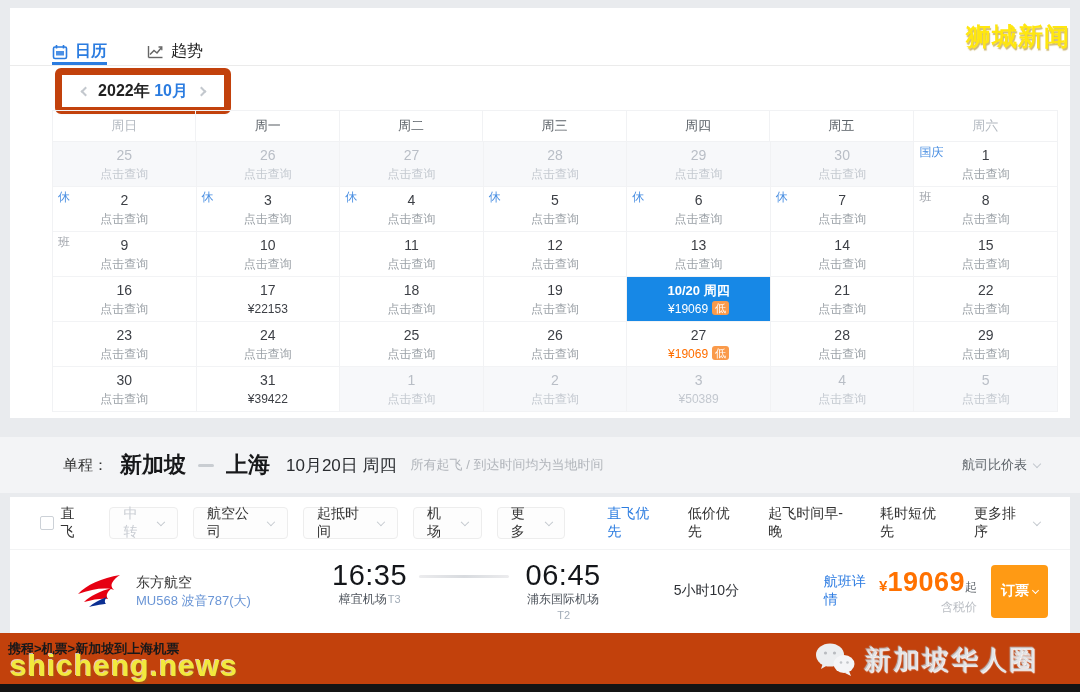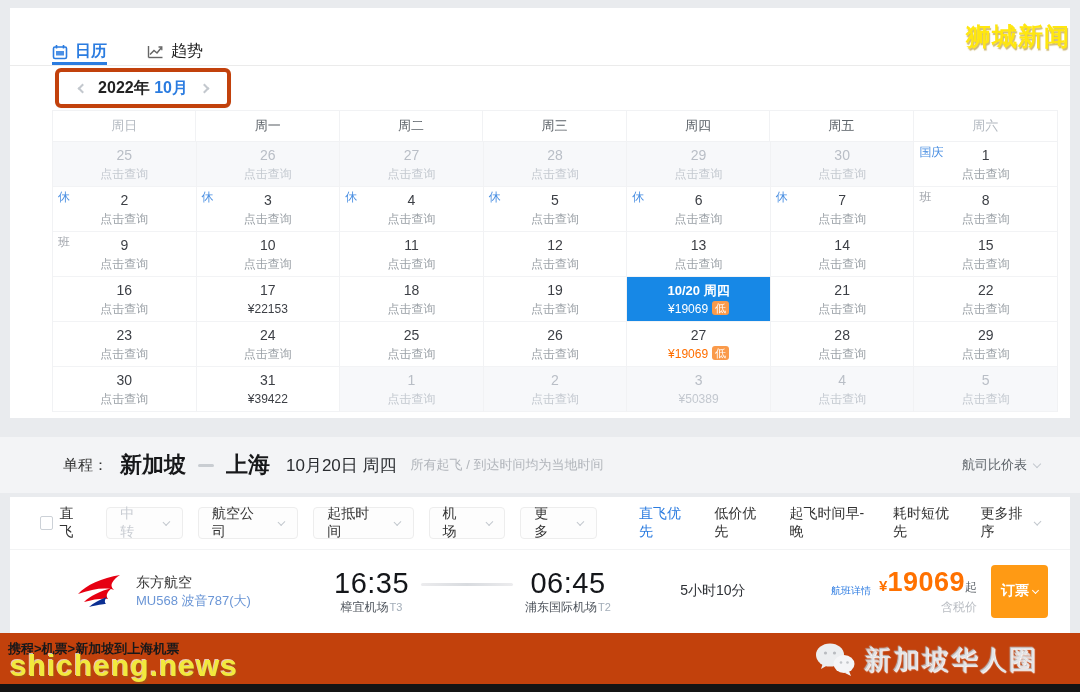--- a/index.html
+++ b/index.html
@@ -7,21 +7,21 @@
   .page { position:relative; width:1080px; height:692px; background:#e9ebee; overflow:hidden; }
 
   
   .sheet-top { position:absolute; left:10px; top:8px; width:1060px; height:410px; background:#fff; }
   .tabs-bar { position:relative; height:58px; border-bottom:1px solid #ebebeb; display:flex; align-items:flex-end; padding-left:42px; }
   .tab { display:flex; align-items:center; gap:7px; font-size:16px; color:#222; margin-right:40px; cursor:pointer; border-bottom:3px solid transparent; }
   .tab.active { color:#2b7ce0; font-weight:bold; border-bottom-color:#2b7ce0; }
   .wm-top { position:absolute; right:0; top:12px; font-size:25px; font-weight:bold; color:#ffe70f;
             text-shadow:1px 2px 1px rgba(170,130,0,.55), -1px -1px 0 rgba(255,255,255,.6); letter-spacing:1px; }
 
-  .month-nav { position:absolute; left:45px; top:60px; width:176px; height:37px; border:4px solid #c2410c; border-radius:6px;
+  .month-nav { position:absolute; left:45px; top:60px; width:176px; height:37px; border:7px solid #c2410c; border-radius:6px;
                display:flex; align-items:center; justify-content:space-between; padding:16px 16px; background:#fff; box-shadow:0 1px 2px rgba(0,0,0,.03); }
   .month-nav .yr { font-size:16px; font-weight:bold; color:#222; }
   .month-nav .mo { font-size:16px; font-weight:bold; color:#2b7ce0; }
   .navbtn { width:14px; height:14px; display:flex; align-items:center; justify-content:center; cursor:pointer; }
   .chev { width:7px; height:7px; border-right:2px solid #c3c8ce; border-bottom:2px solid #c3c8ce; display:inline-block; }
   .chev.left { transform:rotate(135deg); }
   .chev.right { transform:rotate(-45deg); }
   .chev.down { transform:rotate(45deg); width:6px; height:6px; border-width:1.5px; margin-top:-3px; }
 
   .calendar { position:absolute; left:42px; top:102px; width:1006px; }
@@ -54,39 +54,39 @@
   .rb-date { font-size:17px; color:#2a2c30; margin-left:16px; }
   .rb-note { font-size:13px; color:#b0b4ba; margin-left:14px; }
   .rb-compare { position:absolute; right:40px; font-size:13px; color:#5c6268; display:flex; align-items:center; gap:7px; cursor:pointer; }
 
   
   .sheet-results { position:absolute; left:10px; top:497px; width:1060px; height:136px; background:#fff; }
   .filter-bar { height:53px; display:flex; align-items:center; padding:0 30px; border-bottom:1px solid #f2f3f4; }
   .cb-wrap { display:flex; align-items:center; margin-right:22px; cursor:pointer; }
   .checkbox { width:14px; height:14px; border:1px solid #ccd1d7; border-radius:2px; background:#fff; }
   .cb-label { font-size:14px; color:#333; margin-left:7px; }
-  .drop { height:32px; display:flex; align-items:center; gap:24px; padding:0 13px; border:1px solid #ededed; background:#fdfdfd; border-radius:4px; font-size:14px; color:#333; margin-right:15px; cursor:pointer; }
+  .drop { height:32px; display:flex; align-items:center; gap:9px; padding:0 13px; border:1px solid #ededed; background:#fdfdfd; border-radius:4px; font-size:14px; color:#333; margin-right:15px; cursor:pointer; }
   .drop.disabled { color:#c8ccd2; cursor:default; }
   .fspacer { flex:1; }
   .sort { font-size:14px; color:#333; margin-left:27px; cursor:pointer; display:flex; align-items:center; gap:7px; }
   .sort.active { color:#2b7ce0; }
 
   .flight-row { display:flex; align-items:center; height:82px; padding:0 22px 0 66px; }
   .fr-logo { width:46px; height:36px; margin-right:14px; flex:none; }
   .fr-airline { width:140px; }
   .fr-airline .nm { font-size:14px; color:#333; line-height:19px; }
   .fr-airline .no { font-size:13px; color:#6b96d6; line-height:18px; }
   .fr-journey { display:flex; align-items:flex-start; margin-left:58px; }
   .fr-dep,.fr-arr { text-align:center; }
   .fr-time { font-size:29px; color:#14161a; font-weight:500; line-height:32px; letter-spacing:.5px; }
   .fr-port { font-size:12px; color:#4e545c; line-height:16px; }
   .fr-term { font-size:11px; color:#a3adb8; margin-left:1px; }
   .fr-line { width:92px; height:3px; border-radius:2px; margin:16px 12px 0; background:linear-gradient(90deg,#ececee, #d8dbdf 50%, #ececee); }
   .fr-duration { margin-left:56px; width:92px; text-align:center; font-size:14px; color:#2e3136; }
-  .fr-details { margin-left:72px; font-size:10px; color:#2d7ce2; cursor:pointer; }
+  .fr-details { margin-left:72px; font-size:14px; color:#2d7ce2; cursor:pointer; }
   .fr-price { margin-left:auto; text-align:right; margin-right:14px; }
   .fr-price .p1 { white-space:nowrap; }
   .fr-cur { font-size:15px; color:#ff7100; font-weight:bold; }
   .fr-amt { font-size:27px; color:#ff7100; font-weight:bold; letter-spacing:.5px; }
   .fr-qi { font-size:12px; color:#5c6268; }
   .fr-tax { font-size:12px; color:#b8bcc2; margin-top:1px; }
   .book-btn { width:57px; height:53px; background:#ff9a14; border-radius:4px; display:flex; align-items:center; justify-content:center; gap:4px; cursor:pointer; flex:none; }
   .book-btn .bl { color:#fff; font-size:14px; font-weight:bold; }
   .book-btn .chev { border-color:#fff; width:5px; height:5px; border-width:1.5px; margin-top:-2px; }
 

